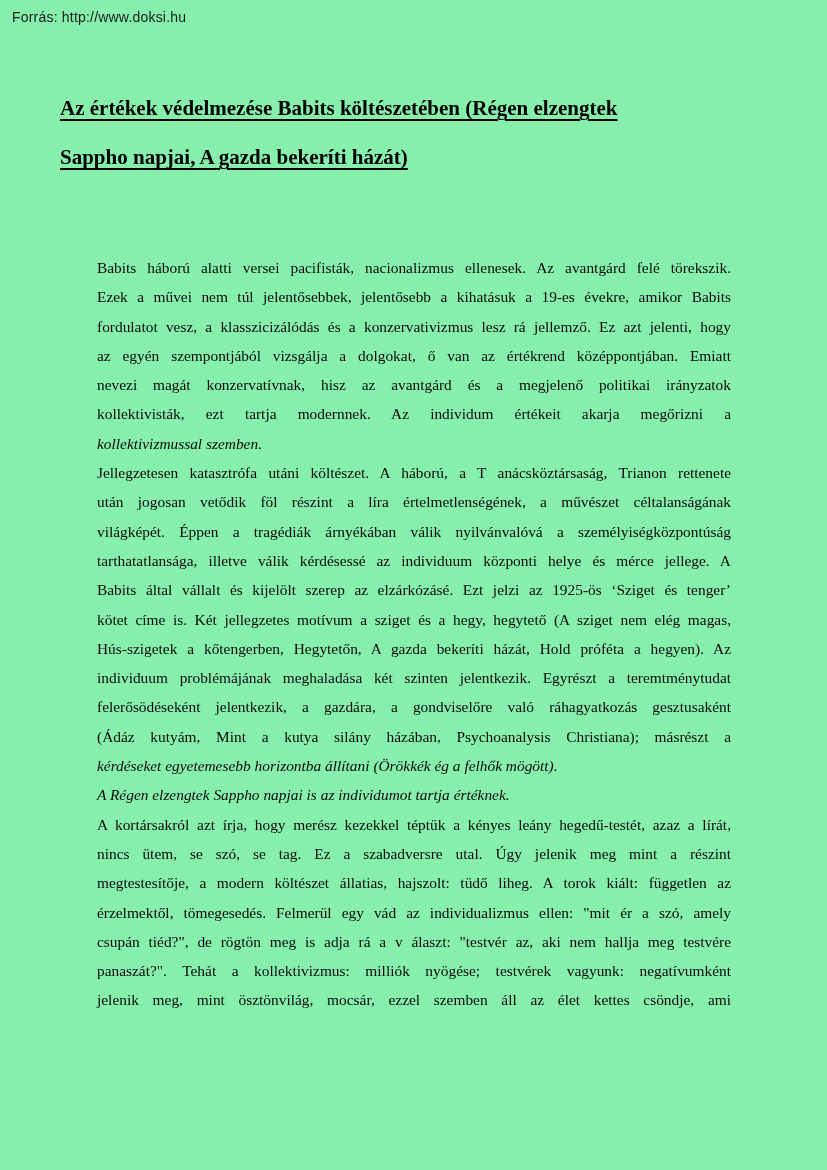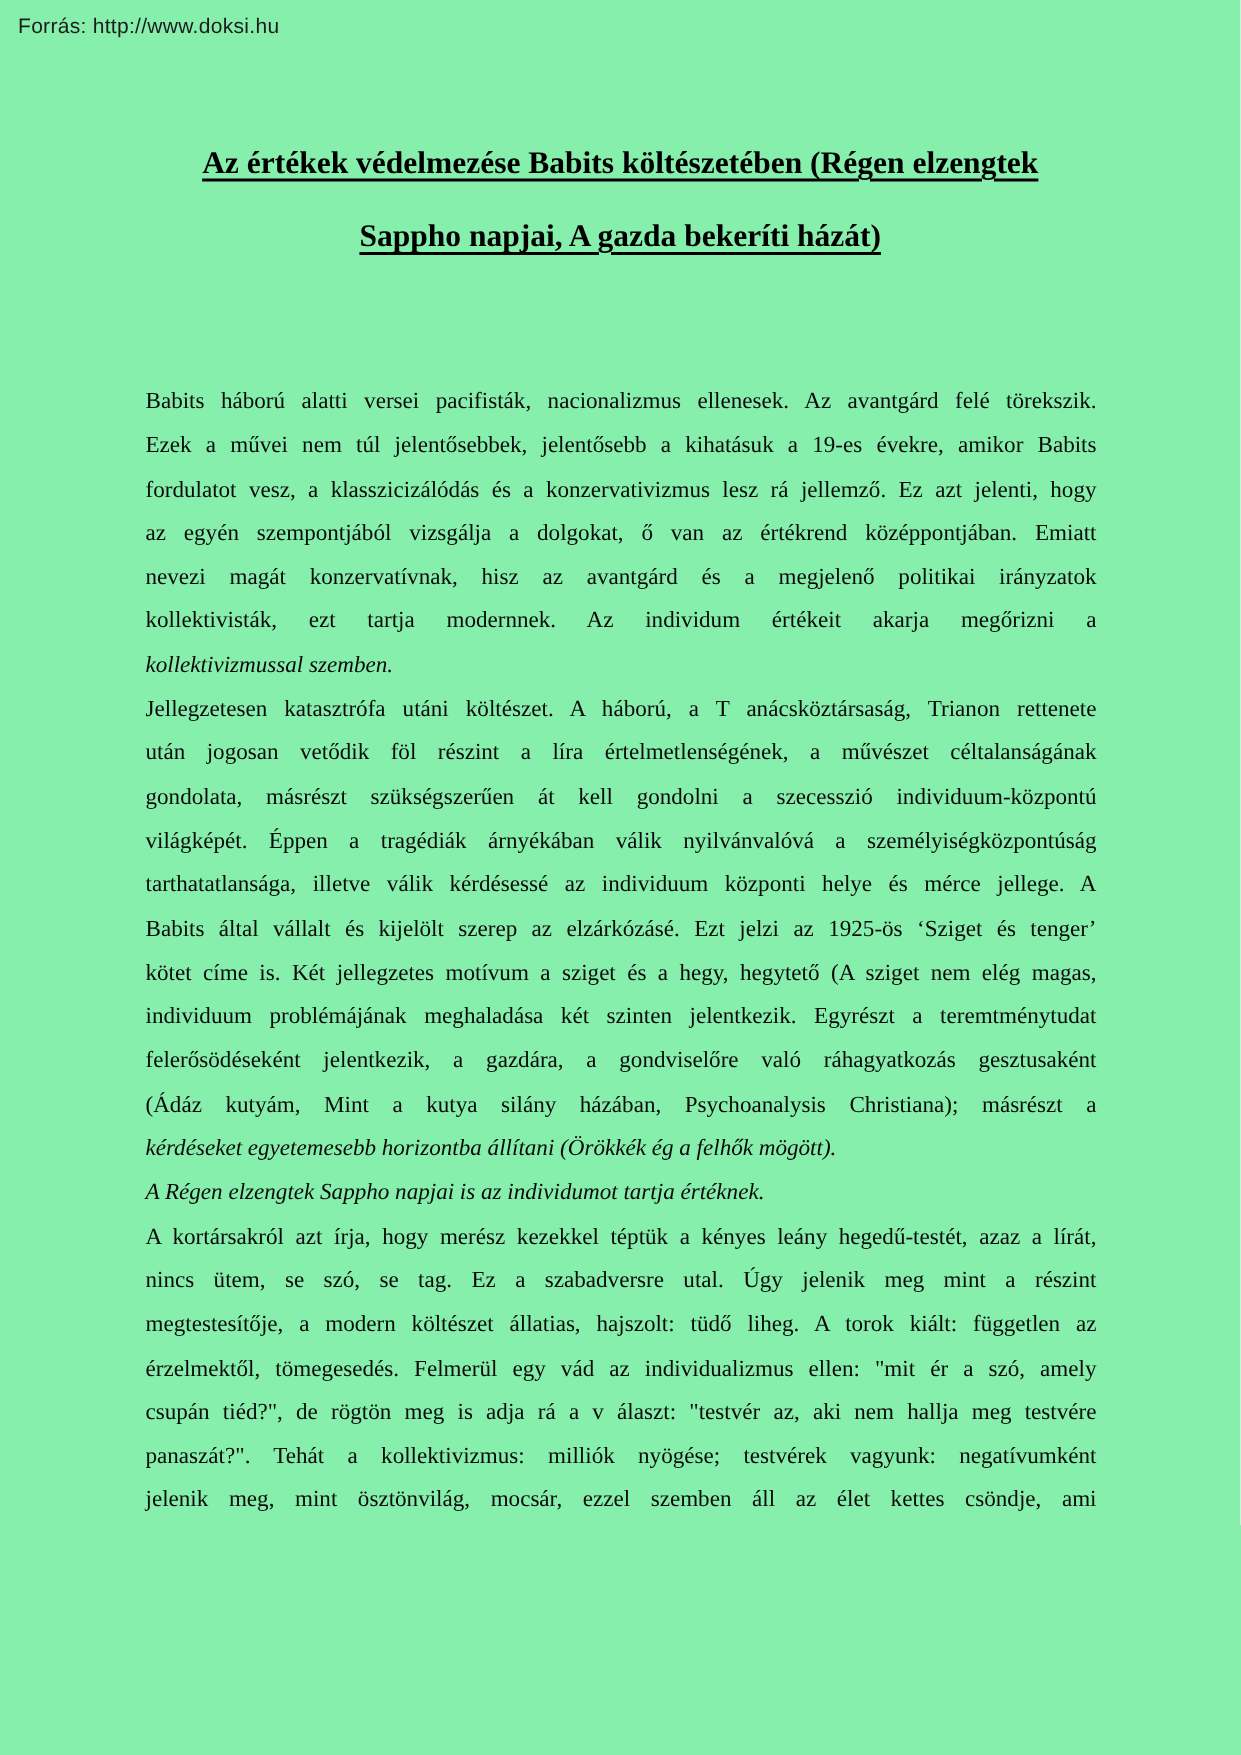--- a/index.html
+++ b/index.html
@@ -24,21 +24,20 @@
     font-size: 14px;
     color: #1c1c1c;
     letter-spacing: 0.2px;
   }
   .title {
     position: absolute;
     top: 84px;
     left: 60px;
     right: 60px;
     margin: 0;
-    text-align: center;
     font-family: "Liberation Serif", "DejaVu Serif", serif;
     font-weight: 700;
     font-size: 21px;
     line-height: 49px;
     color: #000000;
   }
   .title-line {
     display: block;
     text-decoration: underline;
     text-decoration-thickness: 2px;
@@ -86,25 +85,25 @@
         <div class="line">Ezek a művei nem túl jelentősebbek, jelentősebb a kihatásuk a 19-es évekre, amikor Babits</div>
         <div class="line">fordulatot vesz, a klasszicizálódás és a konzervativizmus lesz rá jellemző. Ez azt jelenti, hogy</div>
         <div class="line">az egyén szempontjából vizsgálja a dolgokat, ő van az értékrend középpontjában. Emiatt</div>
         <div class="line">nevezi magát konzervatívnak, hisz az avantgárd és a megjelenő politikai irányzatok</div>
         <div class="line">kollektivisták, ezt tartja modernnek. Az individum értékeit akarja megőrizni a</div>
         <div class="line last">kollektivizmussal szemben.</div>
       </div>
       <div class="para">
         <div class="line">Jellegzetesen katasztrófa utáni költészet. A háború, a T anácsköztársaság, Trianon rettenete</div>
         <div class="line">után jogosan vetődik föl részint a líra értelmetlenségének, a művészet céltalanságának</div>
-        <div class="line">gondolata, másrészt szükségszerűen át kell gondolni a szecesszió individuum-központú</div>
         <div class="line">világképét. Éppen a tragédiák árnyékában válik nyilvánvalóvá a személyiségközpontúság</div>
         <div class="line">tarthatatlansága, illetve válik kérdésessé az individuum központi helye és mérce jellege. A</div>
         <div class="line">Babits által vállalt és kijelölt szerep az elzárkózásé. Ezt jelzi az 1925-ös ‘Sziget és tenger’</div>
         <div class="line">kötet címe is. Két jellegzetes motívum a sziget és a hegy, hegytető (A sziget nem elég magas,</div>
+        <div class="line">Hús-szigetek a kőtengerben, Hegytetőn, A gazda bekeríti házát, Hold próféta a hegyen). Az</div>
         <div class="line">individuum problémájának meghaladása két szinten jelentkezik. Egyrészt a teremtménytudat</div>
         <div class="line">felerősödéseként jelentkezik, a gazdára, a gondviselőre való ráhagyatkozás gesztusaként</div>
         <div class="line">(Ádáz kutyám, Mint a kutya silány házában, Psychoanalysis Christiana); másrészt a</div>
         <div class="line last">kérdéseket egyetemesebb horizontba állítani (Örökkék ég a felhők mögött).</div>
       </div>
       <div class="para">
         <div class="line last">A Régen elzengtek Sappho napjai is az individumot tartja értéknek.</div>
       </div>
       <div class="para">
         <div class="line">A kortársakról azt írja, hogy merész kezekkel téptük a kényes leány hegedű-testét, azaz a lírát,</div>

